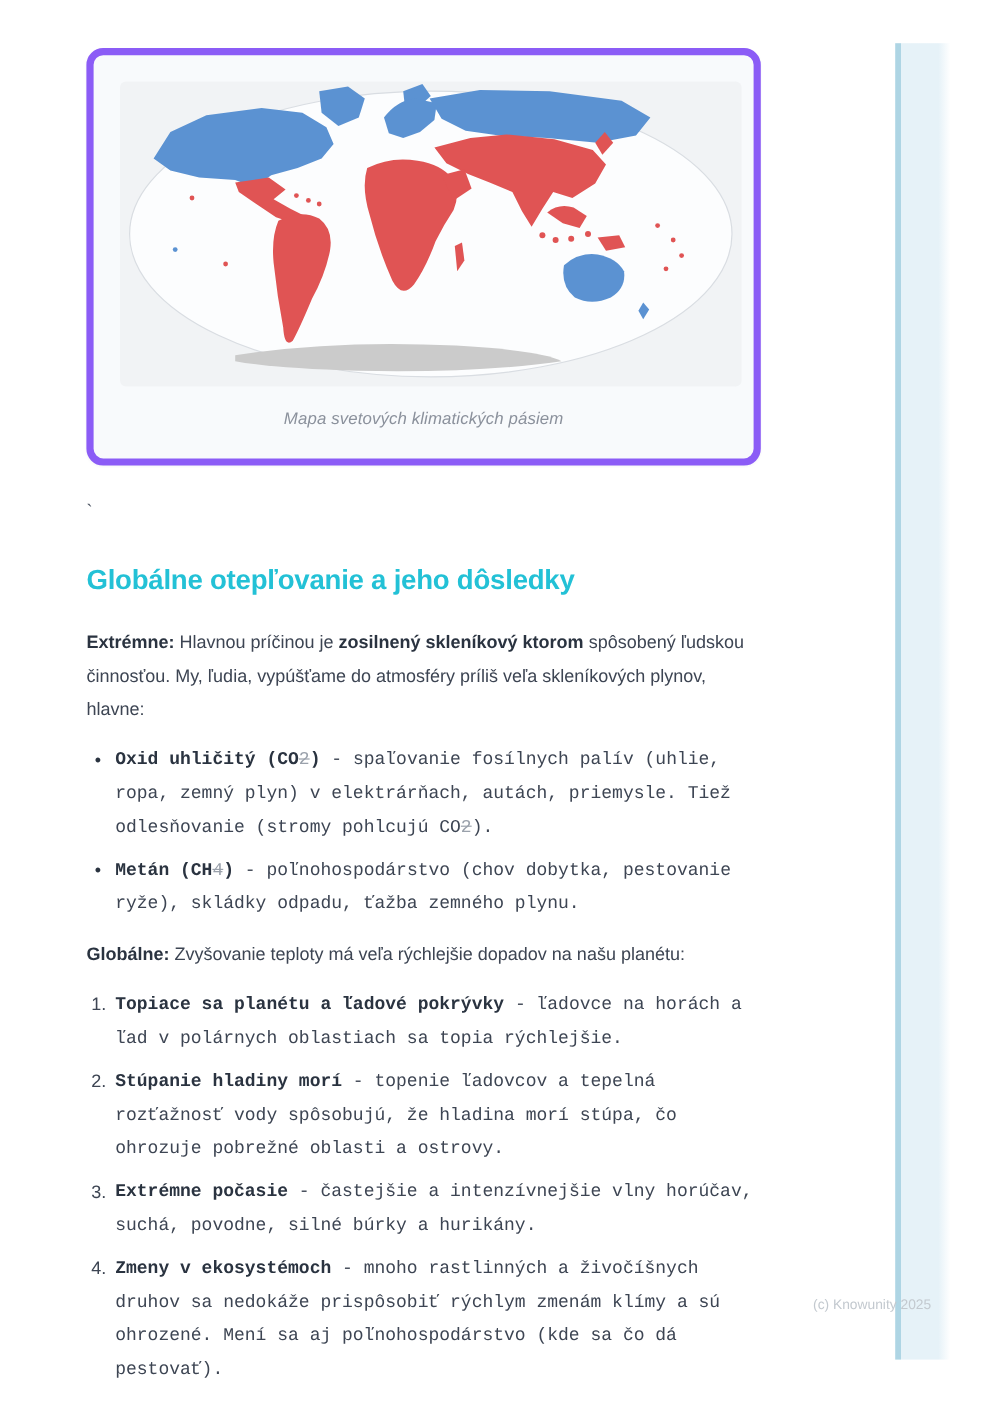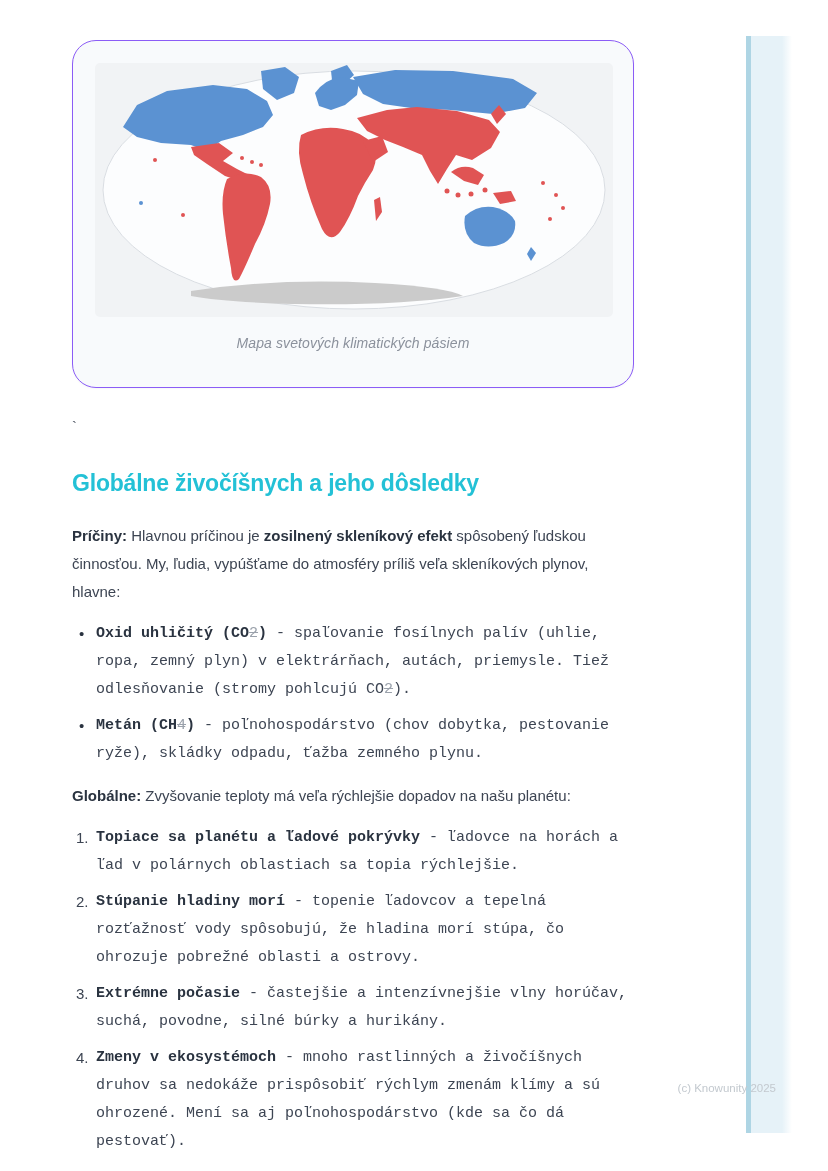--- a/index.html
+++ b/index.html
@@ -7,22 +7,22 @@
     width:828px;height:1171px;position:relative;overflow:hidden;
     background:#ffffff;
     font-family:"Liberation Sans",sans-serif;
     color:#3d4553;
   }
   
   .figure-card{
     position:absolute;left:72px;top:40px;width:562px;height:348px;
     box-sizing:border-box;
     background:#f8fafc;
-    border:1px solid #8b5cf6;
-    border-radius:24px;
+    border:6px solid #8b5cf6;
+    border-radius:14px;
     box-shadow:0 1px 2px rgba(30,60,90,0.04);
   }
   .map-frame{
     position:absolute;left:22px;top:22px;width:518px;height:254px;
     background:#f1f3f5;border-radius:5px;overflow:hidden;
   }
   .map-frame svg{display:block;width:518px;height:254px;}
   .globe{fill:#fcfdfe;stroke:#d9dde2;stroke-width:1;}
   .cold path,.cold circle{fill:var(--cold,#5b92d2);}
   .warm path,.warm circle{fill:var(--warm,#e05454);}
@@ -115,24 +115,24 @@
       </g>
       <path class="ant" d="M96,228 Q180,215 280,220 Q352,224 368,233 Q300,243 198,241 Q128,239 96,233 Z"></path>
     </svg>
   </div>
   <div class="figure-caption">Mapa svetových klimatických pásiem</div>
 </div>
 
 <div class="stray">`</div>
 
 <div class="article">
-  <h1>Globálne živočíšnych a jeho dôsledky</h1>
+  <h1>Globálne otepľovanie a jeho dôsledky</h1>
 
 
-  <p><span class="b">Príčiny:</span><span> Hlavnou príčinou je </span><span class="b">zosilnený skleníkový efekt</span><span> spôsobený ľudskou činnosťou. My, ľudia, vypúšťame do atmosféry príliš veľa skleníkových plynov, hlavne:</span></p>
+  <p><span class="b">Extrémne:</span><span> Hlavnou príčinou je </span><span class="b">zosilnený skleníkový ktorom</span><span> spôsobený ľudskou činnosťou. My, ľudia, vypúšťame do atmosféry príliš veľa skleníkových plynov, hlavne:</span></p>
 
   <div class="list">
     <div class="li-row">
       <div class="li-marker">•</div>
       <div class="li-body"><span class="b">Oxid uhličitý (CO</span><span class="sub">2</span><span class="b">)</span><span> - spaľovanie fosílnych palív (uhlie, ropa, zemný plyn) v elektrárňach, autách, priemysle. Tiež odlesňovanie (stromy pohlcujú CO</span><span class="sub">2</span><span>).</span></div>
     </div>
     <div class="li-row">
       <div class="li-marker">•</div>
       <div class="li-body"><span class="b">Metán (CH</span><span class="sub">4</span><span class="b">)</span><span> - poľnohospodárstvo (chov dobytka, pestovanie ryže), skládky odpadu, ťažba zemného plynu.</span></div>
     </div>

